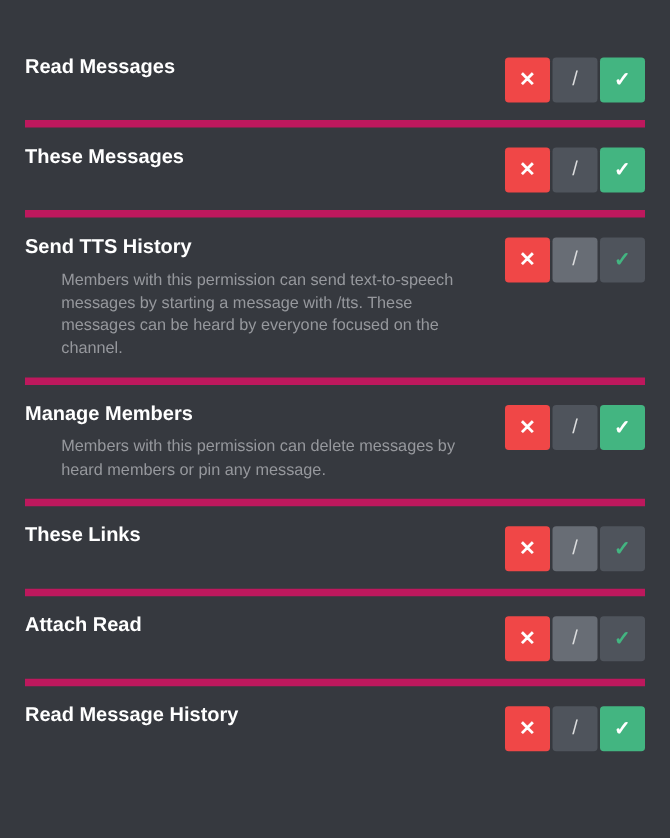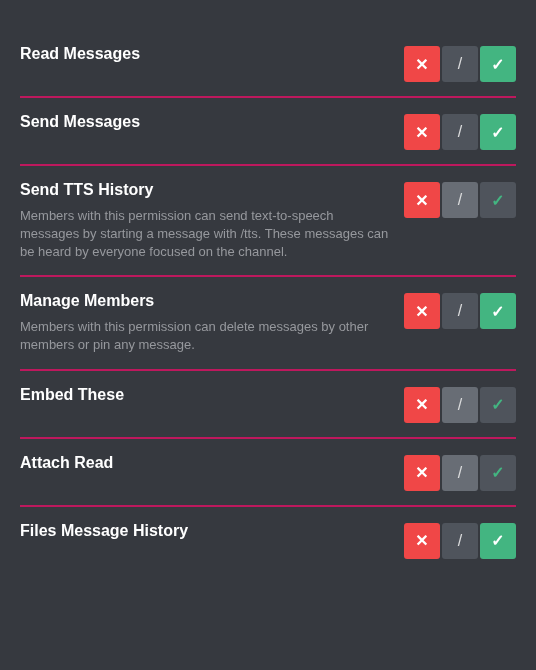--- a/index.html
+++ b/index.html
@@ -19,21 +19,21 @@
       letter-spacing: 0.7px;
       text-transform: uppercase;
       margin-bottom: 14px;
     }
 
     .permission-row {
       display: flex;
       align-items: flex-start;
       justify-content: space-between;
       padding: 14px 0;
-      border-bottom: 2px solid #be185d;
+      border-bottom: 6px solid #be185d;
     }
 
     .permission-row:last-child {
       border-bottom: none;
     }
 
     .permission-left {
       flex: 1;
       padding-right: 12px;
     }
@@ -44,20 +44,21 @@
       color: #ffffff;
       margin-bottom: 4px;
       line-height: 1.3;
     }
 
     .permission-desc {
       font-size: 13px;
       color: #96989d;
       line-height: 1.4;
       margin-top: 6px;
+      margin-left: 29px;
     }
 
     .permission-controls {
       display: flex;
       align-items: center;
       gap: 2px;
       flex-shrink: 0;
       margin-top: 2px;
     }
 
@@ -118,21 +119,21 @@
       <div class="permission-controls">
         <button class="ctrl-btn deny">✕</button>
         <button class="ctrl-btn neutral">
           <span class="slash-icon">/</span>
         </button>
         <button class="ctrl-btn allow">✓</button>
       </div>
     </div>
     <div class="permission-row">
       <div class="permission-left">
-        <div class="permission-name">Send Messages</div>
+        <div class="permission-name">These Messages</div>
       </div>
       <div class="permission-controls">
         <button class="ctrl-btn deny">✕</button>
         <button class="ctrl-btn neutral">
           <span class="slash-icon">/</span>
         </button>
         <button class="ctrl-btn allow">✓</button>
       </div>
     </div>
     <div class="permission-row">
@@ -144,33 +145,33 @@
         <button class="ctrl-btn deny">✕</button>
         <button class="ctrl-btn neutral active">
           <span class="slash-icon">/</span>
         </button>
         <button class="ctrl-btn allow-inactive">✓</button>
       </div>
     </div>
     <div class="permission-row">
       <div class="permission-left">
         <div class="permission-name">Manage Members</div>
-        <div class="permission-desc">Members with this permission can delete messages by other members or pin any message.</div>
-      </div>
-      <div class="permission-controls">
-        <button class="ctrl-btn deny">✕</button>
-        <button class="ctrl-btn neutral">
-          <span class="slash-icon">/</span>
-        </button>
-        <button class="ctrl-btn allow">✓</button>
-      </div>
-    </div>
-    <div class="permission-row">
-      <div class="permission-left">
-        <div class="permission-name">Embed These</div>
+        <div class="permission-desc">Members with this permission can delete messages by heard members or pin any message.</div>
+      </div>
+      <div class="permission-controls">
+        <button class="ctrl-btn deny">✕</button>
+        <button class="ctrl-btn neutral">
+          <span class="slash-icon">/</span>
+        </button>
+        <button class="ctrl-btn allow">✓</button>
+      </div>
+    </div>
+    <div class="permission-row">
+      <div class="permission-left">
+        <div class="permission-name">These Links</div>
       </div>
       <div class="permission-controls">
         <button class="ctrl-btn deny">✕</button>
         <button class="ctrl-btn neutral active">
           <span class="slash-icon">/</span>
         </button>
         <button class="ctrl-btn allow-inactive">✓</button>
       </div>
     </div>
     <div class="permission-row">
@@ -180,21 +181,21 @@
       <div class="permission-controls">
         <button class="ctrl-btn deny">✕</button>
         <button class="ctrl-btn neutral active">
           <span class="slash-icon">/</span>
         </button>
         <button class="ctrl-btn allow-inactive">✓</button>
       </div>
     </div>
     <div class="permission-row">
       <div class="permission-left">
-        <div class="permission-name">Files Message History</div>
+        <div class="permission-name">Read Message History</div>
       </div>
       <div class="permission-controls">
         <button class="ctrl-btn deny">✕</button>
         <button class="ctrl-btn neutral">
           <span class="slash-icon">/</span>
         </button>
         <button class="ctrl-btn allow">✓</button>
       </div>
     </div>
   </div>

